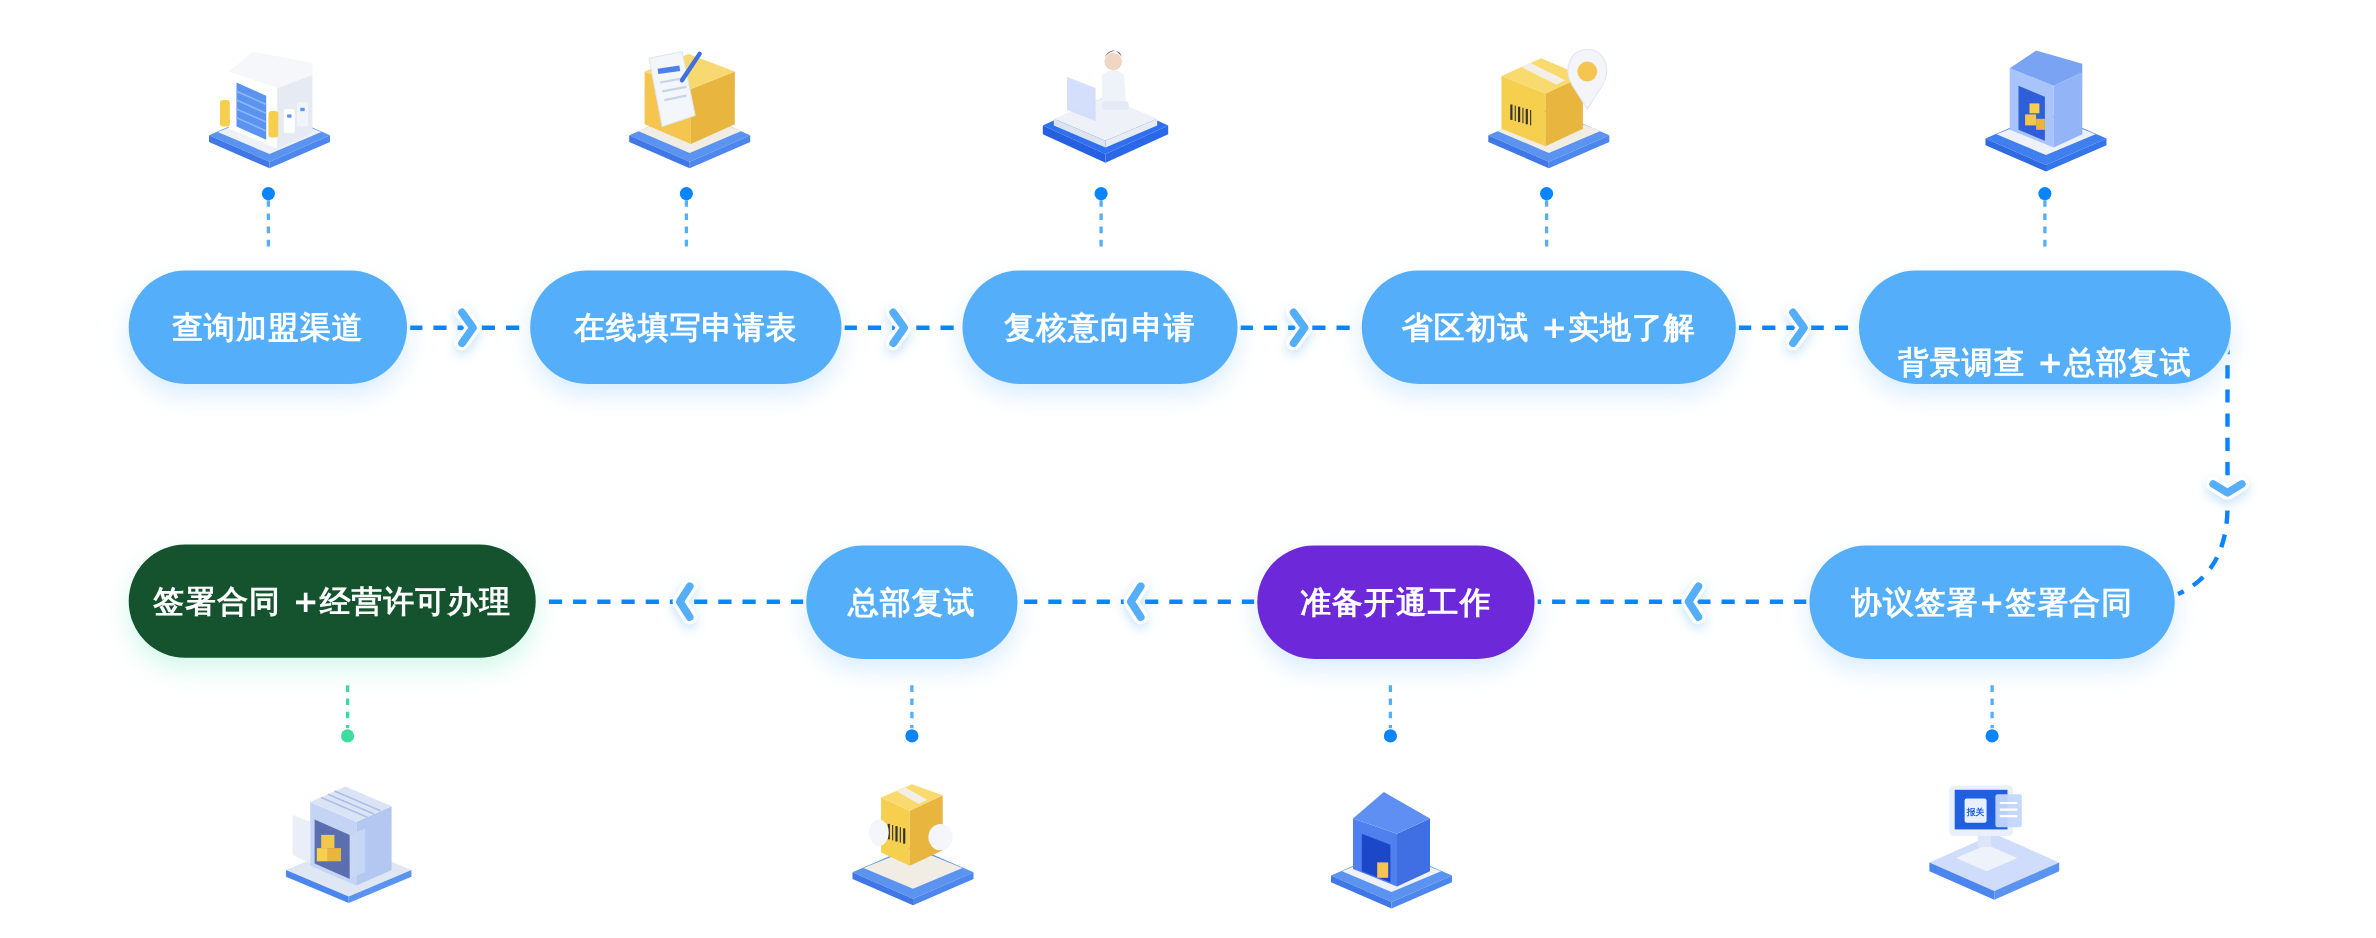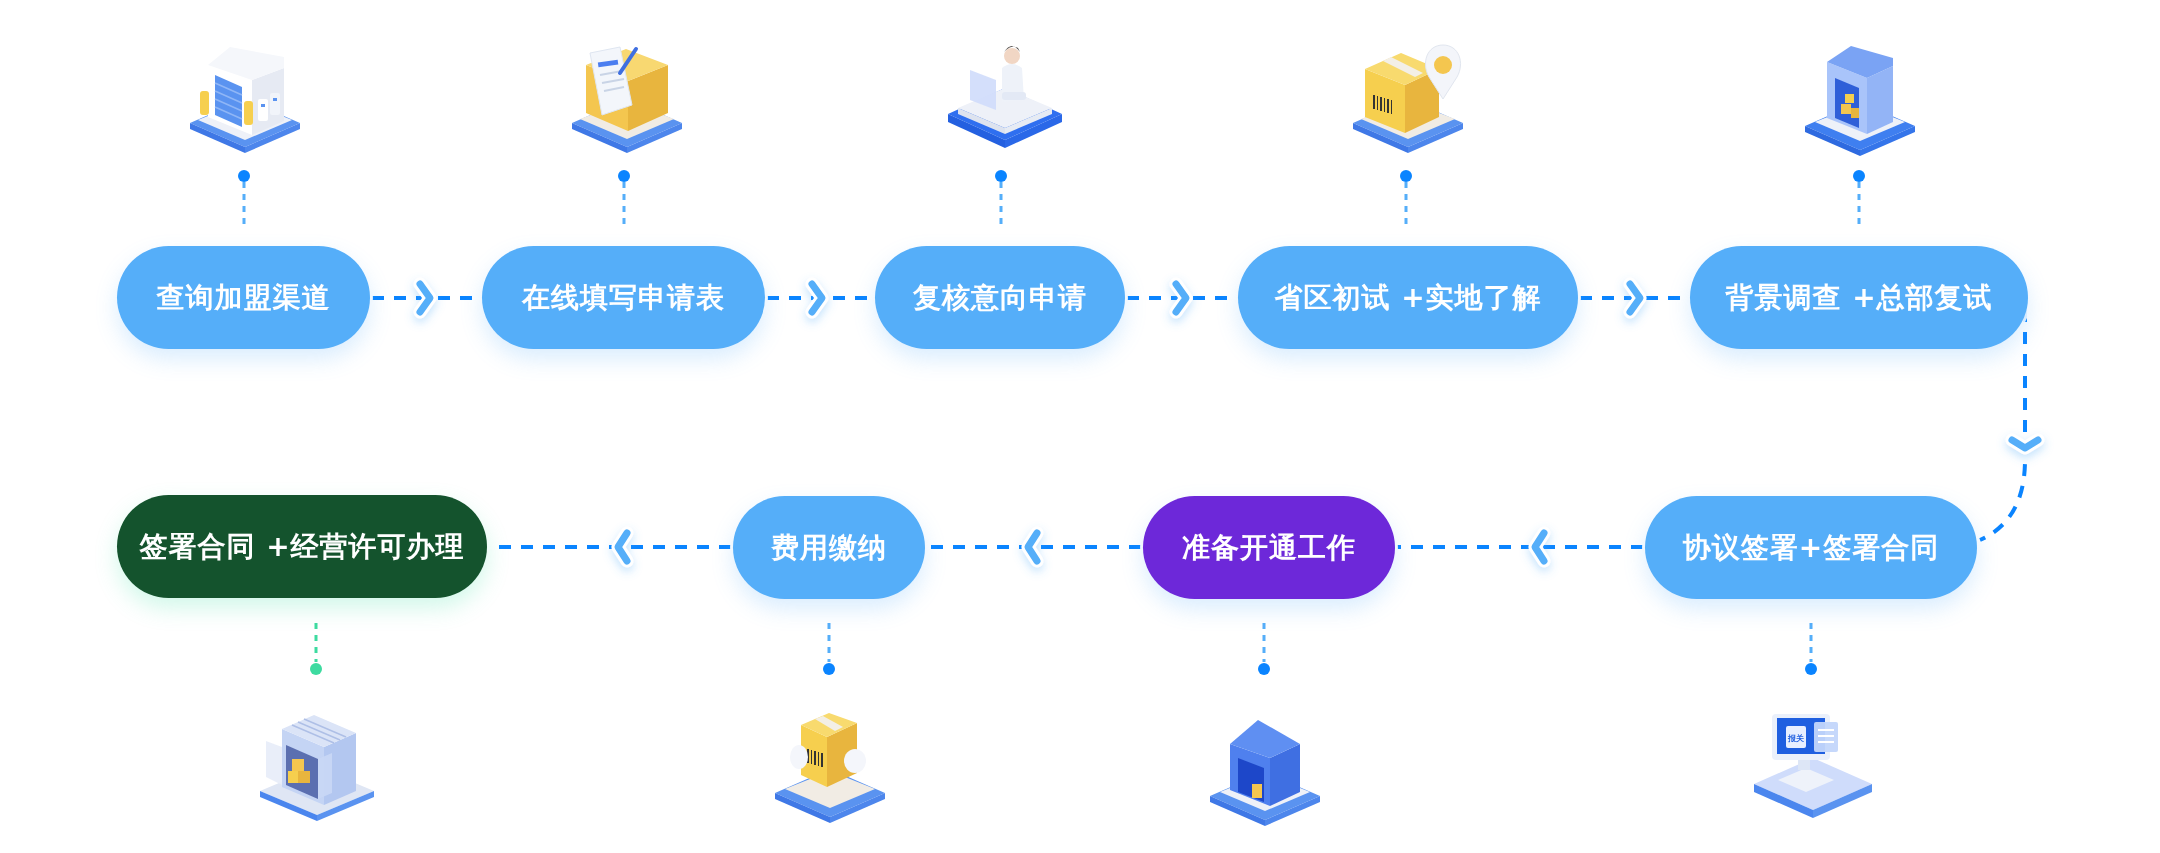--- a/index.html
+++ b/index.html
@@ -112,32 +112,32 @@
   </div>
   <div class="pill blue" style="left: 482px; top: 246px; width: 283px; background: rgb(85, 174, 249);">
     <span>在线填写申请表</span>
   </div>
   <div class="pill blue" style="left: 1238px; top: 246px; width: 340px; background: rgb(85, 174, 249);">
     <span>省区初试 +实地了解</span>
   </div>
   <div class="pill blue" style="left: 875px; top: 246px; width: 250px; background: rgb(85, 174, 249);">
     <span>复核意向申请</span>
   </div>
-  <div class="pill blue" style="left: 1690px; top: 246px; width: 338px; background: rgb(85, 174, 249);">
+  <div class="pill blue" style="left: 1690px; top: 246px; width: 338px; background: rgb(85, 174, 249); align-items: flex-end;">
     <span>背景调查 +总部复试</span>
   </div>
 
   <div class="pill blue" style="left: 1645px; top: 496px; width: 332px; background: rgb(85, 174, 249);">
     <span>协议签署+签署合同</span>
   </div>
   <div class="pill blue" style="left: 1143px; top: 496px; width: 252px; background: #6d28d9;">
     <span>准备开通工作</span>
   </div>
   <div class="pill blue" style="left: 733px; top: 496px; width: 192px; background: rgb(85, 174, 249);">
-    <span>费用缴纳</span>
+    <span>总部复试</span>
   </div>
   <div class="pill green" style="left: 117px; top: 495px; width: 370px; background: #14532d;">
     <span>签署合同 +经营许可办理</span>
   </div>
 
   <svg class="icon" style="left:180px; top:35px;" viewBox="0 0 130 120">
     <path d="M10 88 L65 112 L120 88 L65 64 Z" fill="#5a93f0"></path>
     <path d="M10 88 L10 94 L65 118 L65 112 Z" fill="#3f78e6"></path>
     <path d="M120 88 L120 94 L65 118 L65 112 Z" fill="#4d86ec"></path>
     <path d="M18 85 L65 105 L112 85 L65 66 Z" fill="#eef1f8"></path>

